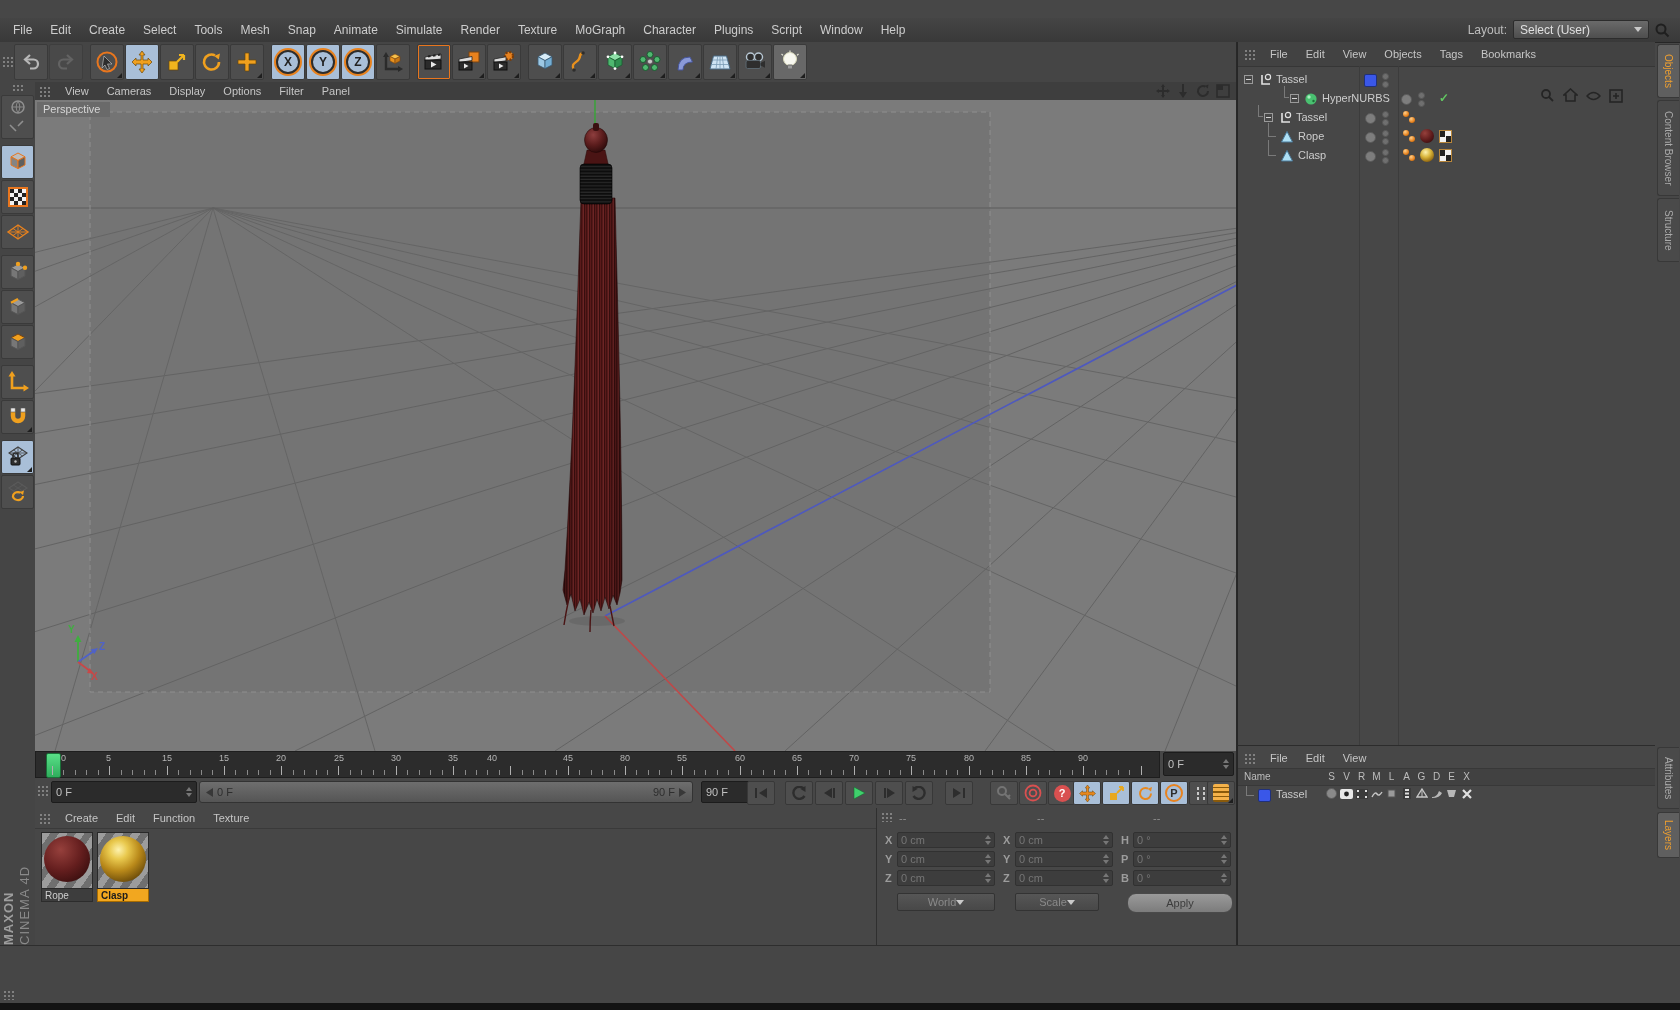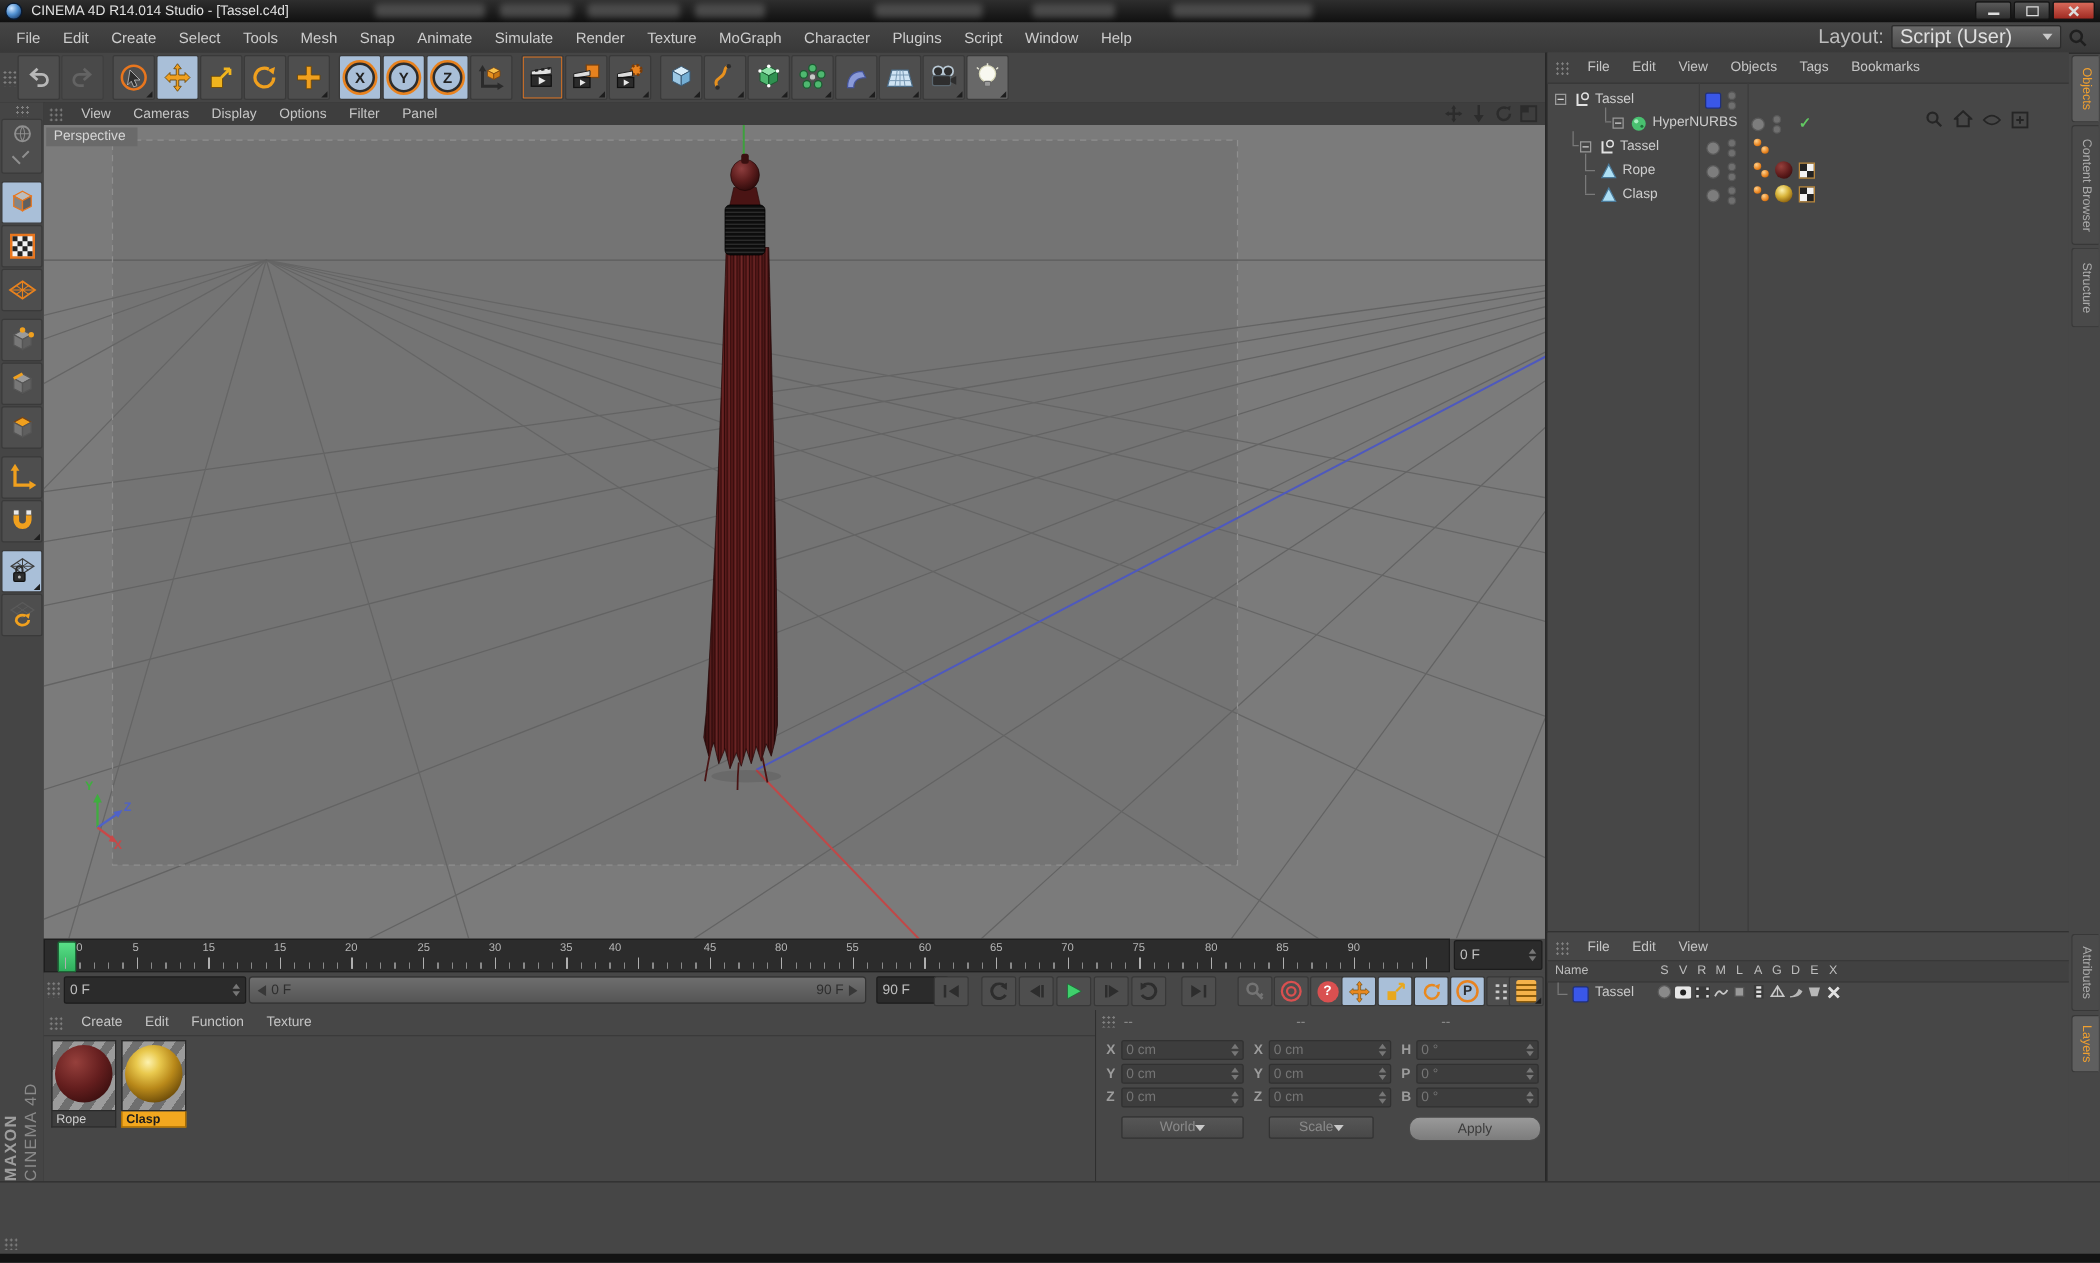--- a/index.html
+++ b/index.html
@@ -20,21 +20,21 @@
   .winbtn.close{background:linear-gradient(#d86a5a,#a02a22);width:32px;}
   .winbtn i{position:absolute;left:50%;top:50%;background:#ddd;}
   .winbtn .mini{width:9px;height:2px;transform:translate(-50%,1px);}
   .winbtn .maxi{width:8px;height:6px;transform:translate(-50%,-50%);background:none;border:1px solid #ddd;}
   .winbtn .x1{width:10px;height:2px;transform:translate(-50%,-50%) rotate(45deg);}
   .winbtn .x2{width:10px;height:2px;transform:translate(-50%,-50%) rotate(-45deg);}
   
   #menubar{left:0;top:18px;width:1680px;height:24px;background:linear-gradient(#454545,#393939);
            border-bottom:1px solid #262626;display:flex;align-items:center;font-size:12px;color:#cdcdcd;}
   .mi{padding:0 9px;cursor:default;}
-  #layoutwrap{position:absolute;right:10px;top:2px;display:flex;align-items:center;font-size:16px;color:#bdbdbd;}
+  #layoutwrap{position:absolute;right:10px;top:2px;display:flex;align-items:center;font-size:12px;color:#bdbdbd;}
   #layout-dd{width:122px;height:17px;margin-left:6px;background:linear-gradient(#6a6a6a,#4e4e4e);
              border:1px solid #2c2c2c;border-radius:2px;color:#e0e0e0;display:flex;align-items:center;
              padding:0 6px;justify-content:space-between;}
   .dd-arrow{width:0;height:0;border-left:4px solid transparent;border-right:4px solid transparent;
             border-top:5px solid #c9c9c9;}
   
   #toolbar{left:0;top:42px;width:1237px;height:40px;background:#454545;border-bottom:1px solid #303030;
            display:flex;align-items:center;}
   .tile{width:34px;height:36px;background:#4e4e4e;border:1px solid #3a3a3a;border-radius:2px;
         margin-left:1px;display:flex;align-items:center;justify-content:center;position:relative;box-sizing:border-box;}
@@ -155,43 +155,20 @@
   
   #statusbar{left:0;top:945px;width:1680px;height:65px;background:#464646;border-top:1px solid #2e2e2e;position:absolute;}
   #statusbar .bstrip{position:absolute;left:0;top:57px;width:100%;height:8px;background:#131313;}
   svg{display:block;}
 </style>
 </head>
 <body>
 
 <div id="app">
 
-  <div id="titlebar" class="abs">
-    <div id="app-icon"></div>
-    <span>CINEMA 4D R14.014 Studio - [Tassel.c4d]</span>
-    <div class="blur-pill abs" style="left:300px;width:88px;"></div>
-    <div class="blur-pill abs" style="left:400px;width:58px;"></div>
-    <div class="blur-pill abs" style="left:470px;width:74px;"></div>
-    <div class="blur-pill abs" style="left:556px;width:56px;"></div>
-    <div class="blur-pill abs" style="left:700px;width:86px;"></div>
-    <div class="blur-pill abs" style="left:826px;width:66px;"></div>
-    <div class="blur-pill abs" style="left:938px;width:112px;"></div>
-    <div class="abs" style="right:4px;top:1px;display:flex;">
-      <div class="winbtn">
-          <i class="mini"></i>
-        </div>
-      <div class="winbtn">
-          <i class="maxi"></i>
-        </div>
-      <div class="winbtn close">
-          <i class="x1"></i>
-          <i class="x2"></i>
-        </div>
-    </div>
-  </div>
 
   <div id="menubar" class="abs">
     <span class="mi" style="margin-left:4px">File</span>
     <span class="mi">Edit</span>
     <span class="mi">Create</span>
     <span class="mi">Select</span>
     <span class="mi">Tools</span>
     <span class="mi">Mesh</span>
     <span class="mi">Snap</span>
     <span class="mi">Animate</span>
@@ -200,21 +177,21 @@
     <span class="mi">Texture</span>
     <span class="mi">MoGraph</span>
     <span class="mi">Character</span>
     <span class="mi">Plugins</span>
     <span class="mi">Script</span>
     <span class="mi">Window</span>
     <span class="mi">Help</span>
     <div id="layoutwrap">
       <span>Layout:</span>
       <div id="layout-dd">
-        <span>Script (User)</span>
+        <span>Select (User)</span>
         <span class="dd-arrow"></span>
       </div>
       <svg width="16" height="16" style="margin-left:5px">
         <circle cx="7" cy="7" r="4.5" fill="none" stroke="#1f1f1f" stroke-width="2"></circle>
         <path d="M10.5 10.5 L14.5 14.5" stroke="#1f1f1f" stroke-width="2"></path>
       </svg>
     </div>
   </div>
 
   <div id="toolbar" class="abs">

